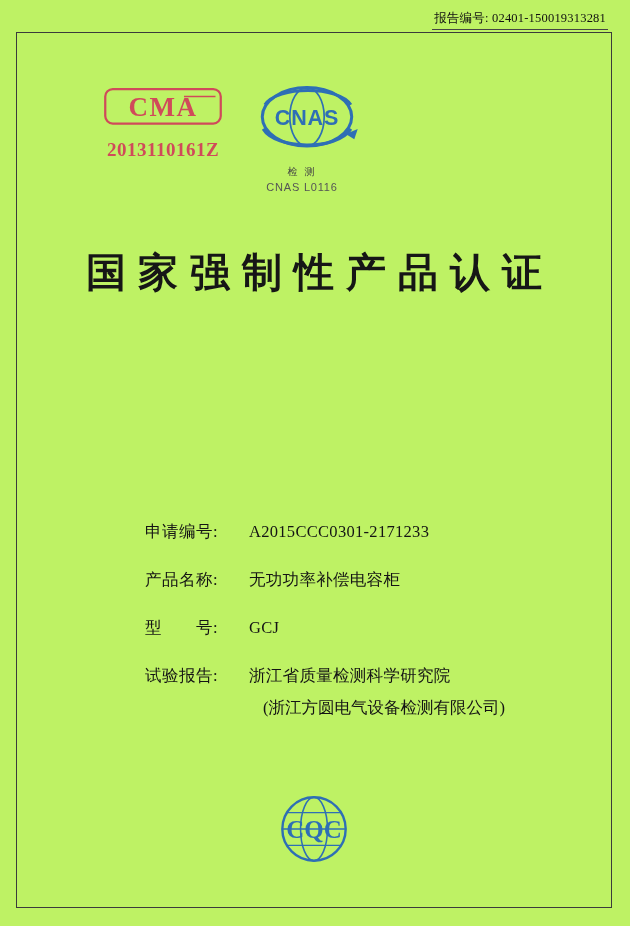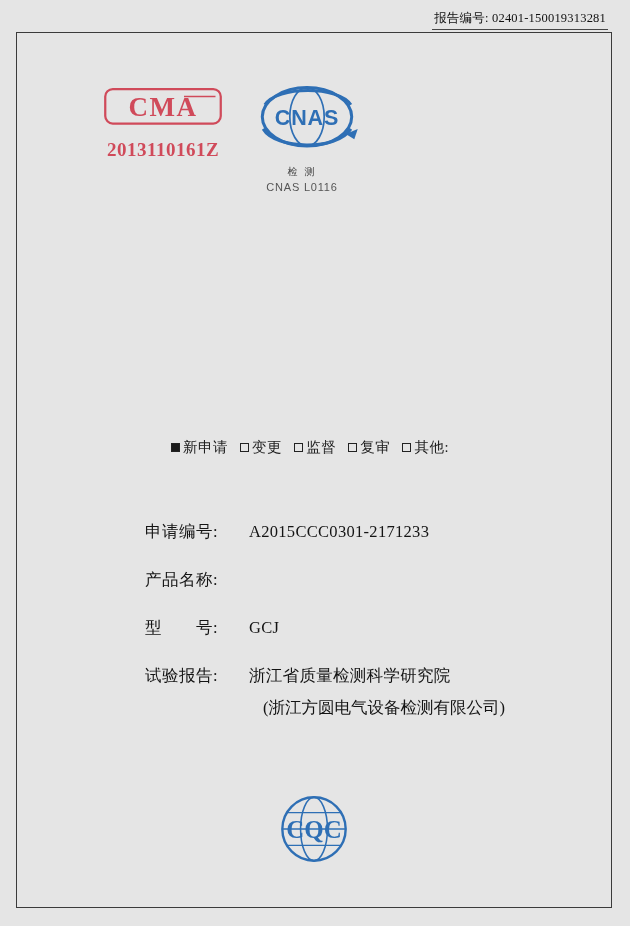--- a/index.html
+++ b/index.html
@@ -14,21 +14,21 @@
     color: #1a1a1a;
     position: relative;
     overflow: hidden;
   }
 
   .page {
     position: absolute;
     left: 0; top: 0;
     width: 630px;
     height: 926px;
-    background: #e5e5e5;
+    background: #bef264;
   }
 
   
   .report-no {
     position: absolute;
     top: 10px;
     right: 22px;
     font-size: 12.5px;
     font-family: "Liberation Serif", serif;
     color: #111;
@@ -241,38 +241,33 @@
             <ellipse cx="75" cy="44" rx="20" ry="34" fill="none" stroke="#2e6fb5" stroke-width="2"></ellipse>
             <text x="75" y="53" font-family="Liberation Sans, sans-serif" font-size="25" font-weight="700" text-anchor="middle" fill="#2e6fb5" letter-spacing="1">CNAS</text>
             <path d="M120 64 l14 -6 -4 12 z" fill="#2e6fb5"></path>
           </svg>
         </span>
         <div class="cnas-sub1">检 测</div>
         <div class="cnas-sub2">CNAS L0116</div>
       </div>
     </div>
 
-
-    <div class="checkline">
-      <span class="opt"><span class="box filled"></span><span>新申请</span></span>
-      <span class="opt"><span class="box"></span><span>变更</span></span>
-      <span class="opt"><span class="box"></span><span>监督</span></span>
-      <span class="opt"><span class="box"></span><span>复审</span></span>
-      <span class="opt"><span class="box"></span><span>其他:</span></span>
-    </div>
+    <div class="title-main">国家强制性产品认证</div>
+
 
     <div class="fields">
 
       <div class="field-row">
         <span class="field-label">申请编号:</span>
         <span class="field-value latin">A2015CCC0301-2171233</span>
       </div>
 
       <div class="field-row">
         <span class="field-label">产品名称:</span>
+        <span class="field-value">无功功率补偿电容柜</span>
       </div>
 
       <div class="field-row">
         <span class="field-label spaced">型　　号:</span>
         <span class="field-value latin">GCJ</span>
       </div>
 
       <div class="field-row">
         <span class="field-label">试验报告:</span>
         <span class="field-value">浙江省质量检测科学研究院</span>

